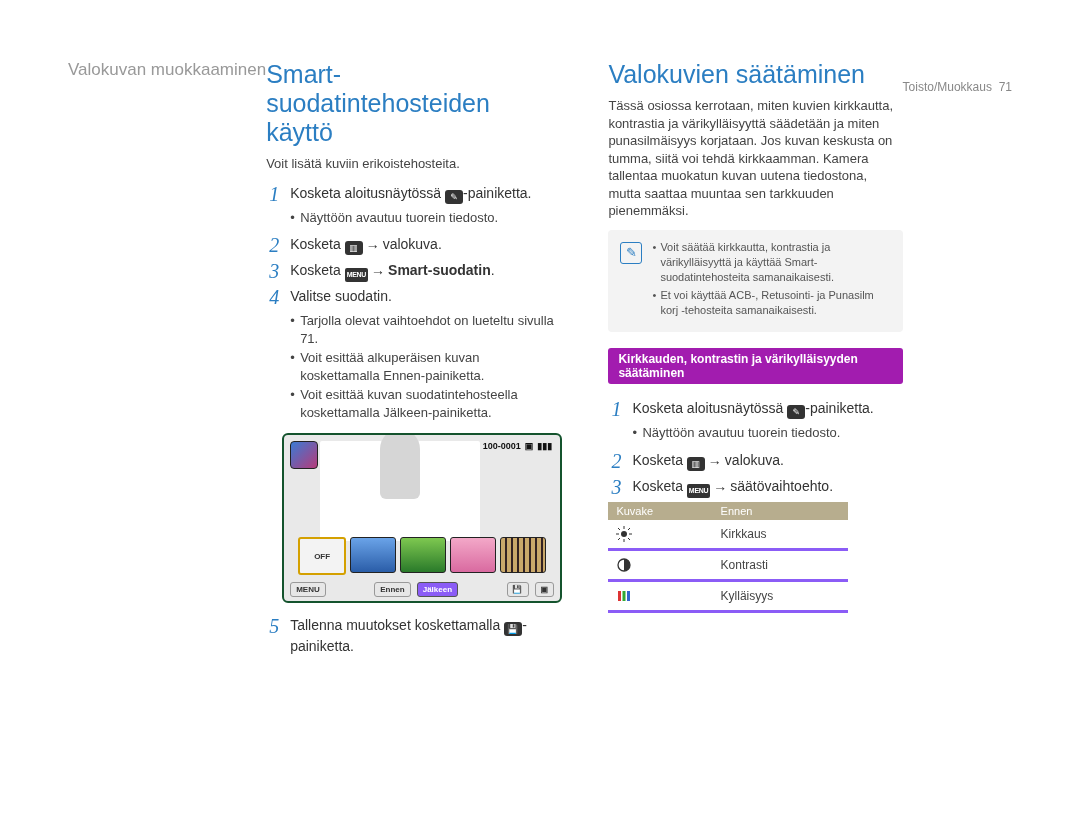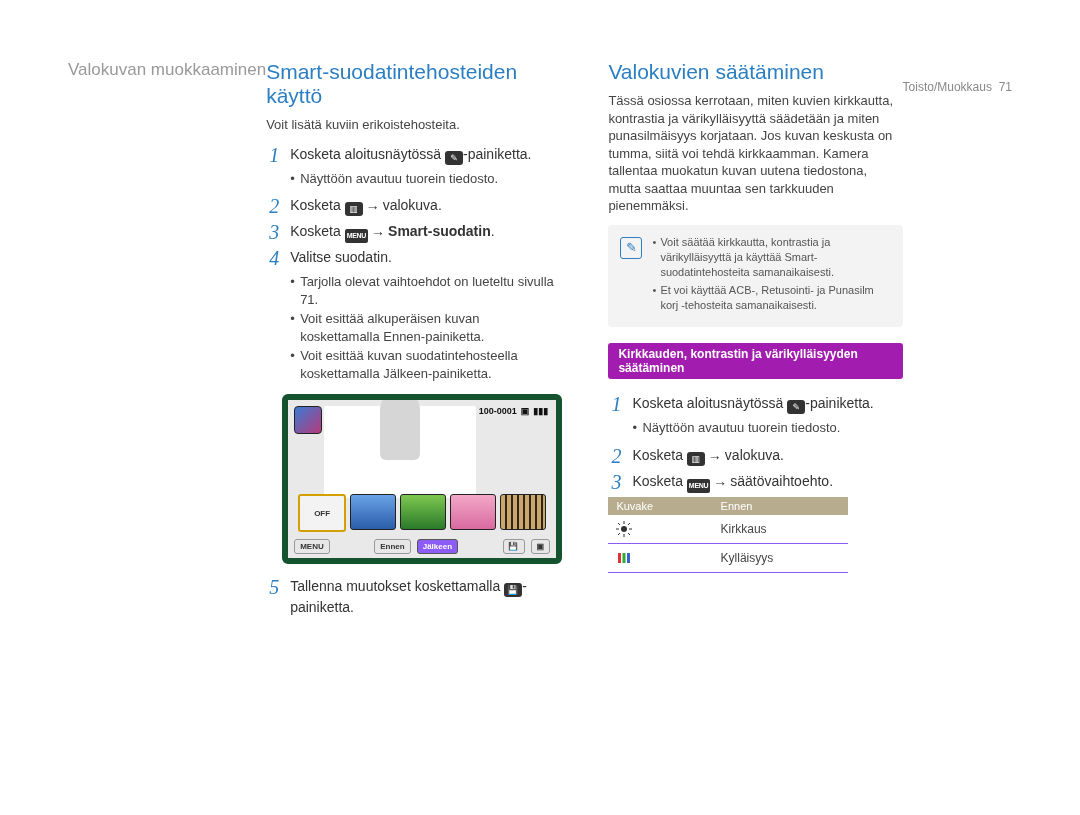--- a/index.html
+++ b/index.html
@@ -30,21 +30,21 @@
     flex: 1;
     gap: 48px;
   }
   .col {
     flex: 1;
     min-width: 0;
   }
   h2 {
     color: #2b7ec2;
     font-weight: 400;
-    font-size: 21px;
+    font-size: 25px;
     margin: 0 0 8px 0;
   }
   .intro {
     font-size: 13px;
     color: #444;
     margin-bottom: 10px;
     line-height: 1.35;
   }
   .step-list {
     list-style: none;
@@ -112,21 +112,21 @@
     padding: 0 2px;
     border-radius: 2px;
   }
   .bold { font-weight: bold; }
   .arr { margin: 0 3px; }
 
   
   .screenshot {
     width: 280px;
     height: 170px;
-    border: 6px solid #14532d;
+    border: 2px solid #14532d;
     border-radius: 6px;
     margin: 12px 0 12px 16px;
     background: #e9e9e9;
     position: relative;
     box-sizing: border-box;
     overflow: hidden;
   }
   .ss-top {
     position: absolute;
     top: 6px; right: 8px;
@@ -231,21 +231,21 @@
     background: #b7ad8e;
     color: #fff;
     font-weight: normal;
     padding: 3px 8px;
     text-align: left;
     font-size: 11px;
     margin-top: 16px;
   }
   table.icon-table td {
     padding: 6px 8px;
-    border-bottom: 1px solid #8b5cf6;
+    border-bottom: 3px solid #8b5cf6;
     color: #444;
   }
   .cell-icon {
     width: 16px; height: 16px; display:inline-block;
     vertical-align: middle;
   }
   .footer {
     text-align: center;
     font-size: 12px;
     color: #888;
@@ -401,20 +401,29 @@
                       <line x1="12" y1="4" x2="14" y2="2"></line>
                       <line x1="2" y1="14" x2="4" y2="12"></line>
                     </g>
                   </svg>
           </span></td>
           <td>Kirkkaus</td>
         </tr>
         <tr>
           <td><span class="cell-icon">
             <svg viewBox="0 0 16 16">
+                    <circle cx="8" cy="8" r="6" fill="none" stroke="#333" stroke-width="1.3"></circle>
+                    <path d="M8 2 A6 6 0 0 1 8 14 Z" fill="#333"></path>
+                  </svg>
+          </span></td>
+          <td>Kontrasti</td>
+        </tr>
+        <tr>
+          <td><span class="cell-icon">
+            <svg viewBox="0 0 16 16">
                     <rect x="2" y="3" width="3" height="10" fill="#d33"></rect>
                     <rect x="6.5" y="3" width="3" height="10" fill="#3a3"></rect>
                     <rect x="11" y="3" width="3" height="10" fill="#36c"></rect>
                   </svg>
           </span></td>
           <td>Kylläisyys</td>
         </tr>
       </tbody>
         </table>
     </div>

